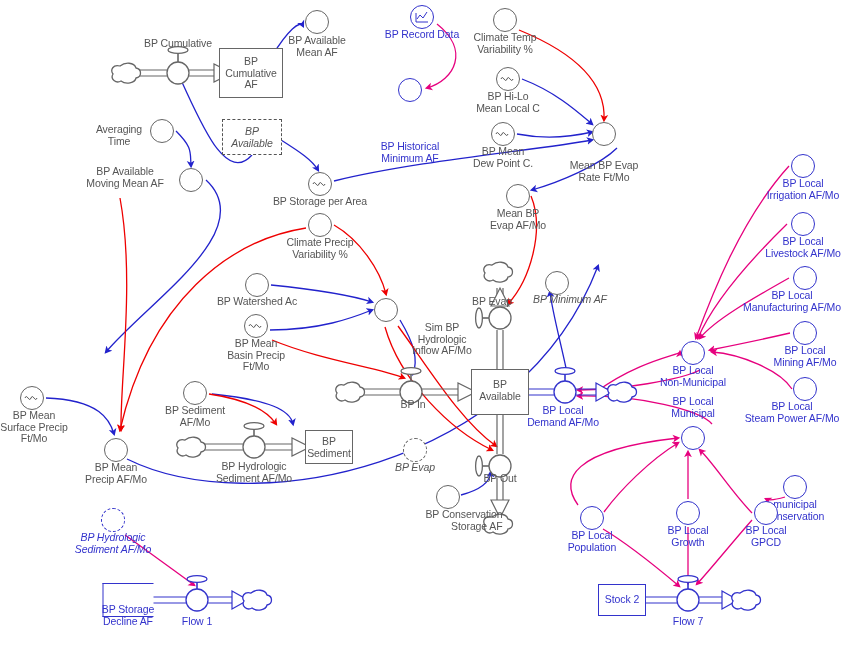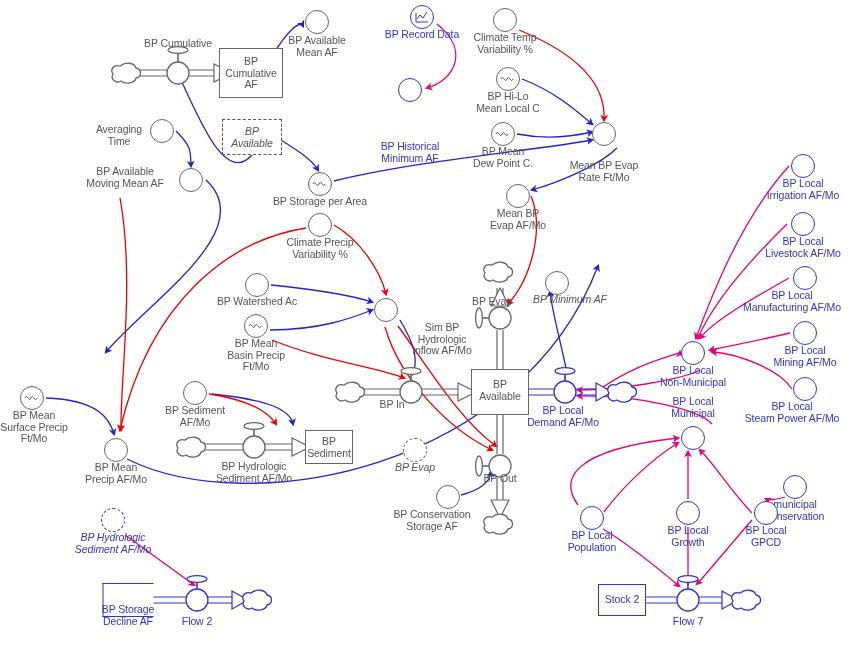--- a/index.html
+++ b/index.html
@@ -318,21 +318,21 @@
 AF/Mo</div>
 
   <div class="node" style="left:116px;top:450px;width:22px;height:22px;border:1.3px solid #666;border-radius:50%;background:#fff;"></div>
   <div class="lbl" style="left:116px;top:462px;">BP Mean
 Precip AF/Mo</div>
 
   <div class="node" style="left:415px;top:450px;width:22px;height:22px;border:1.3px dashed #666;border-radius:50%;background:#fff;"></div>
   <div class="lbl ital" style="left:415px;top:462px;">BP Evap</div>
 
   <div class="node" style="left:448px;top:497px;width:22px;height:22px;border:1.3px solid #666;border-radius:50%;background:#fff;"></div>
-  <div class="lbl" style="left:432px;top:509px;">BP Conservation
+  <div class="lbl" style="left:464px;top:509px;text-align:right;">BP Conservation
 Storage AF</div>
 
   <div class="node" style="left:113px;top:520px;width:22px;height:22px;border:1.3px dashed #3333cc;border-radius:50%;background:#fff;"></div>
   <div class="lbl blue ital" style="left:113px;top:532px;">BP Hydrologic
 Sediment AF/Mo</div>
 
   <div class="node" style="left:803px;top:166px;width:22px;height:22px;border:1.3px solid #3333cc;border-radius:50%;background:#fff;"></div>
   <div class="lbl blue" style="left:803px;top:178px;">BP Local
 Irrigation AF/Mo</div>
 
@@ -372,21 +372,21 @@
   <div class="lbl blue" style="left:688px;top:525px;">BP Local
 Growth</div>
 
   <div class="node" style="left:766px;top:513px;width:22px;height:22px;border:1.3px solid #3333cc;border-radius:50%;background:#fff;"></div>
   <div class="lbl blue" style="left:766px;top:525px;">BP Local
 GPCD</div>
 
   <div class="lbl" style="left:178px;top:38px;">BP Cumulative</div>
   <div class="lbl" style="left:254px;top:461px;">BP Hydrologic
 Sediment AF/Mo</div>
-  <div class="lbl" style="left:392px;top:399px;">BP In</div>
+  <div class="lbl" style="left:413px;top:399px;">BP In</div>
   <div class="lbl" style="left:492px;top:296px;">BP Evap</div>
   <div class="lbl" style="left:500px;top:473px;">BP Out</div>
   <div class="lbl blue" style="left:563px;top:405px;">BP Local
 Demand AF/Mo</div>
-  <div class="lbl blue" style="left:197px;top:616px;">Flow 2</div>
+  <div class="lbl blue" style="left:197px;top:616px;">Flow 1</div>
   <div class="lbl blue" style="left:688px;top:616px;">Flow 7</div>
 
 </div>
 
 </body></html>

